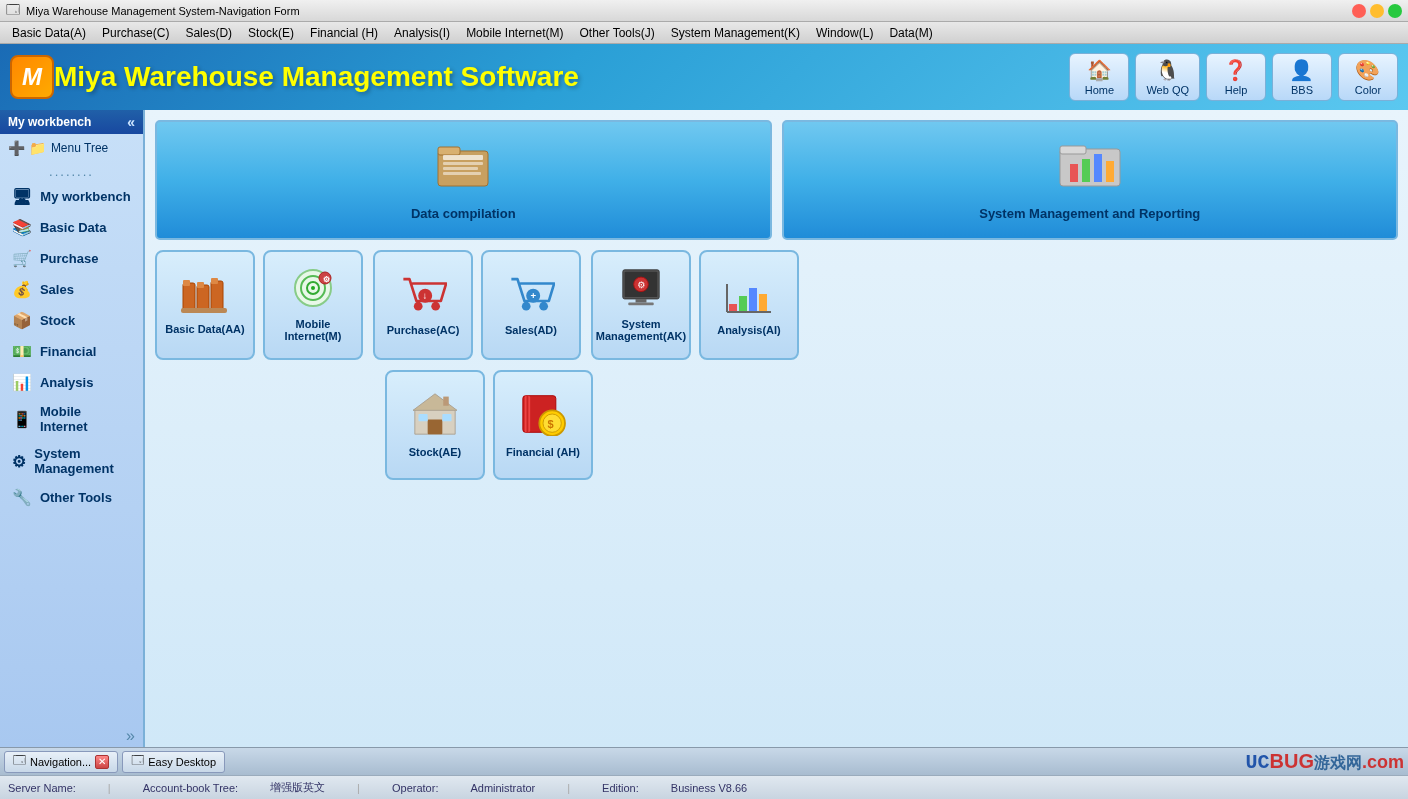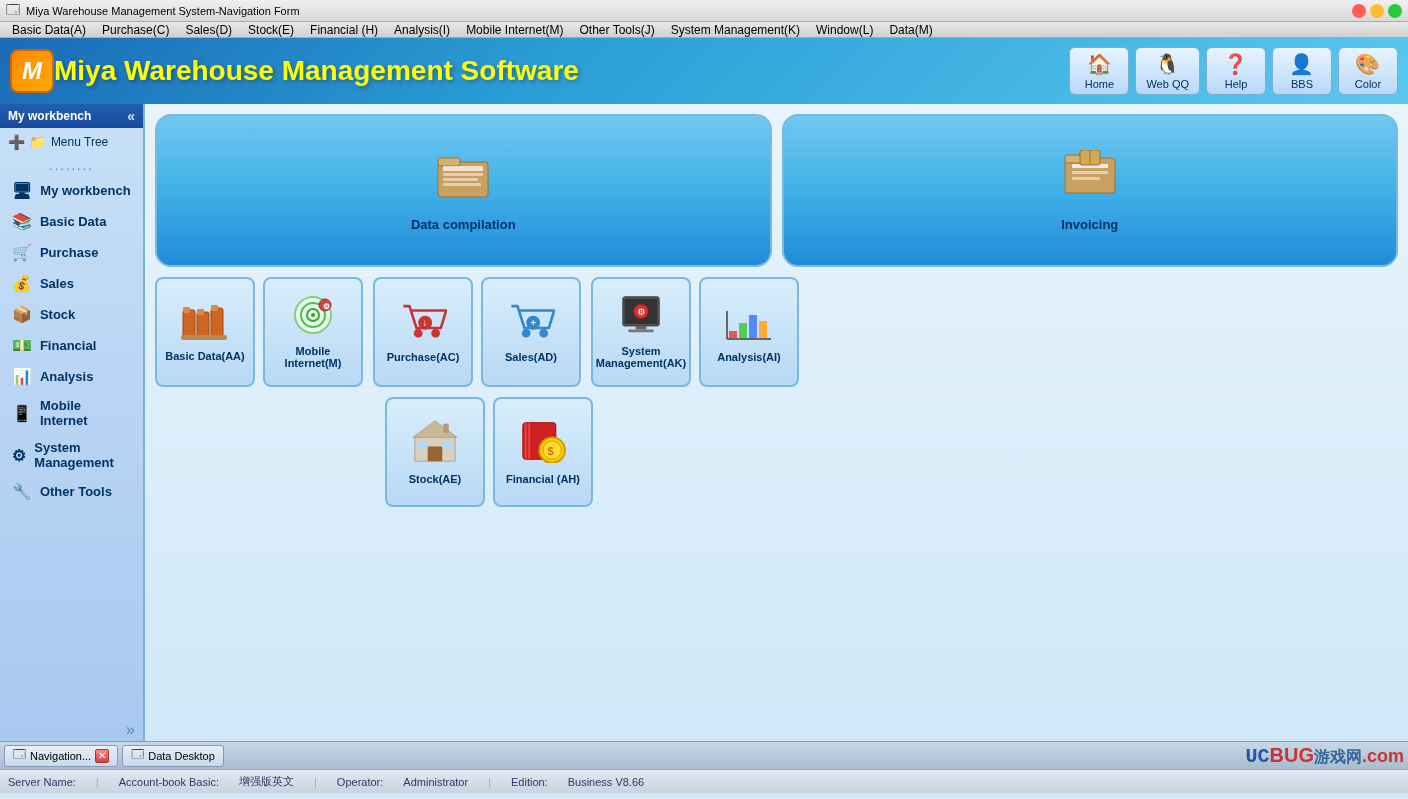--- a/index.html
+++ b/index.html
@@ -19,21 +19,21 @@
     #titlebar .title-icon { margin-right: 6px; font-size: 13px; }
     #titlebar .win-controls { margin-left: auto; display: flex; gap: 4px; }
     #titlebar .win-btn { width: 14px; height: 14px; border-radius: 50%; border: none; cursor: pointer; }
     .btn-red { background: #ff5f56; }
     .btn-yellow { background: #ffbd2e; }
     .btn-green { background: #27c93f; }
 
     
     #menubar {
       background: linear-gradient(to bottom, #e8e8e8, #d0d0d0);
-      height: 16px;
+      height: 22px;
       display: flex;
       align-items: center;
       padding: 0 4px;
       font-size: 12px;
       border-bottom: 1px solid #aaa;
     }
     #menubar .menu-item {
       padding: 2px 8px;
       cursor: pointer;
       color: #000;
@@ -145,26 +145,26 @@
 
     
     .grid-row {
       display: flex;
       gap: 10px;
     }
 
     
     .big-card {
       border: 2px solid #7ab8e0;
-      border-radius: 16px;
+      border-radius: 5px;
       overflow: hidden;
       cursor: pointer;
       flex: 1;
       min-width: 280px;
-      height: 153px;
+      height: 120px;
       background: linear-gradient(to bottom, #70c8f0 0%, #40b0e8 50%, #208cd8 100%);
       display: flex;
       flex-direction: column;
       align-items: center;
       justify-content: center;
       gap: 6px;
     }
     .big-card .card-icon { font-size: 48px; }
     .big-card .card-label {
       font-size: 13px;
@@ -255,21 +255,21 @@
     
     #statusbar {
       height: 24px;
       background: linear-gradient(to bottom, #e0e8f0, #c8d4e0);
       border-top: 1px solid #9aabbc;
       display: flex;
       align-items: center;
       padding: 0 8px;
       font-size: 11px;
       color: #336;
-      gap: 20px;
+      gap: 32px;
     }
     .status-sep { color: #aaa; }
 
     
     .logo-m {
       width: 44px;
       height: 44px;
       background: linear-gradient(135deg, #ff8800, #ffaa00);
       border-radius: 8px;
       display: flex;
@@ -410,32 +410,31 @@
             <rect x="10" y="16" width="40" height="5" rx="1" fill="white" opacity="0.7"></rect>
             <rect x="10" y="23" width="40" height="3" rx="1" fill="white" opacity="0.5"></rect>
             <rect x="10" y="28" width="35" height="3" rx="1" fill="white" opacity="0.5"></rect>
             <rect x="10" y="33" width="38" height="3" rx="1" fill="white" opacity="0.5"></rect>
           </svg>
         </span>
         <span class="card-label">Data compilation</span>
       </div>
       <div class="big-card">
         <span class="card-icon">
-          <svg width="60" height="50" viewBox="0 0 60 50">
-            <rect x="5" y="8" width="50" height="35" rx="3" fill="#c8a060" stroke="#a07030" stroke-width="1"></rect>
-            <rect x="5" y="5" width="24" height="8" rx="2" fill="#d8b070" stroke="#a07030" stroke-width="1"></rect>
-            <rect x="12" y="14" width="36" height="4" rx="1" fill="white" opacity="0.8"></rect>
-            <rect x="12" y="21" width="36" height="3" rx="1" fill="white" opacity="0.5"></rect>
-            <rect x="12" y="27" width="28" height="3" rx="1" fill="white" opacity="0.5"></rect>
-
-            <rect x="20" y="0" width="20" height="15" rx="2" fill="#d4a855" stroke="#9a7030" stroke-width="1"></rect>
-            <line x1="30" y1="0" x2="30" y2="15" stroke="#9a7030" stroke-width="1"></line>
+          <svg width="70" height="50" viewBox="0 0 70 50">
+            <rect x="5" y="10" width="60" height="37" rx="3" fill="#c8c8c8" stroke="#999" stroke-width="1"></rect>
+            <rect x="5" y="7" width="26" height="8" rx="2" fill="#d8d8d8" stroke="#999" stroke-width="1"></rect>
+
+            <rect x="15" y="25" width="8" height="18" fill="#e85555"></rect>
+            <rect x="27" y="20" width="8" height="23" fill="#55cc55"></rect>
+            <rect x="39" y="15" width="8" height="28" fill="#5588ff"></rect>
+            <rect x="51" y="22" width="8" height="21" fill="#ffaa33"></rect>
           </svg>
         </span>
-        <span class="card-label">Invoicing</span>
+        <span class="card-label">System Management and Reporting</span>
       </div>
     </div>
 
     <div class="section-row">
 
       <div class="section-group">
         <div class="small-card">
           <span class="card-icon">
             <svg width="48" height="38" viewBox="0 0 48 38">
               <rect x="2" y="8" width="12" height="28" rx="2" fill="#cc6622" stroke="#aa4400" stroke-width="1"></rect>
@@ -564,31 +563,31 @@
 </div>
 
 <div id="taskbar">
   <div class="task-btn">
     <span class="task-icon">🗔</span>
     <span>Navigation...</span>
     <span class="task-close-btn">✕</span>
   </div>
   <div class="task-btn">
     <span class="task-icon">🗔</span>
-    <span>Data Desktop</span>
+    <span>Easy Desktop</span>
   </div>
   <div class="taskbar-logo">
     <span style="color:#2255aa; font-weight:900; font-size:20px;font-family:Liberation Mono, monospace;">UC</span><span style="color:#cc3333; font-weight:900; font-size:20px;">BUG</span><span style="color:#336699; font-size:16px;">游戏网</span><span style="color:#cc3333; font-size:18px;">.com</span>
   </div>
 </div>
 
 <div id="statusbar">
   <span>Server Name:</span>
   <span class="status-sep">|</span>
-  <span>Account-book Basic:</span>
+  <span>Account-book Tree:</span>
   <span>增强版英文</span>
   <span class="status-sep">|</span>
   <span>Operator:</span>
   <span>Administrator</span>
   <span class="status-sep">|</span>
   <span>Edition:</span>
   <span>Business V8.66</span>
 </div>
 
 </body></html>

